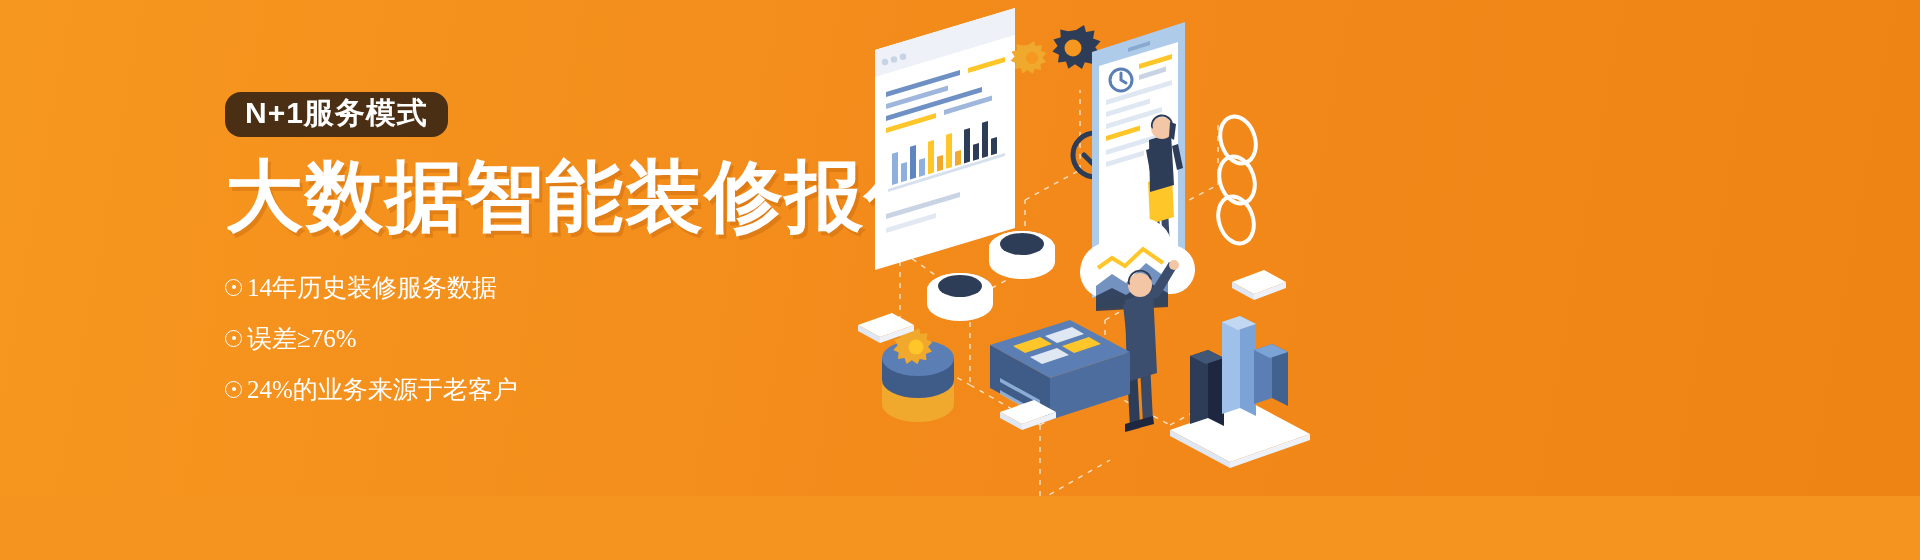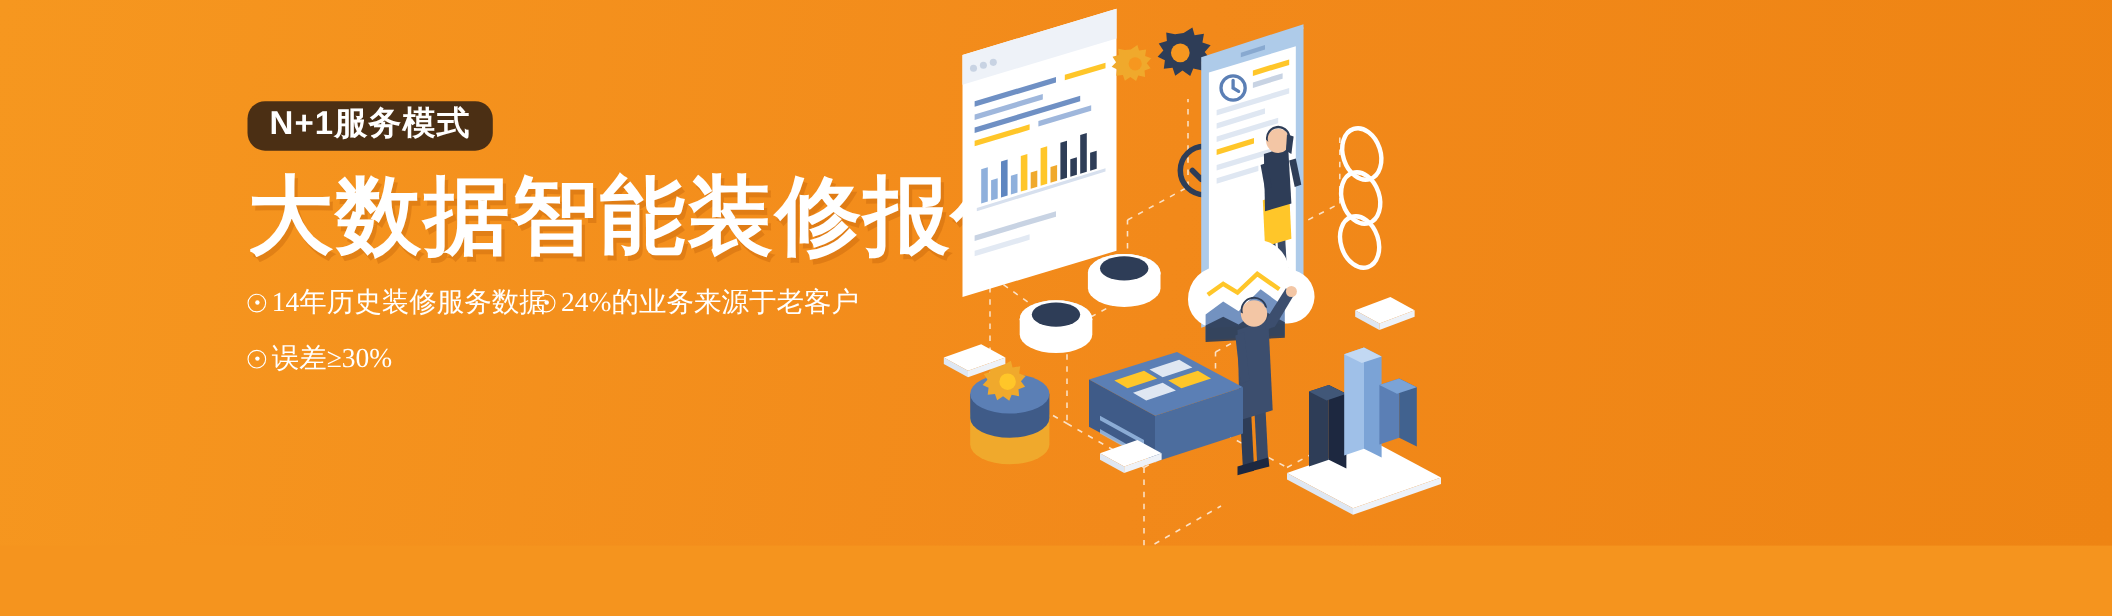--- a/index.html
+++ b/index.html
@@ -33,23 +33,24 @@
     color:#ffffff;
     font-size:78px;
     line-height:1.02;
     font-weight:700;
     letter-spacing:2px;
     font-family:"Liberation Sans", sans-serif;
     text-shadow:3px 4px 0 rgba(190,95,10,0.35);
     white-space:nowrap;
   }
   .bullets{
-    margin-top:26px;
+    margin-top:38px;
     display:flex;
     gap:0px;
+    flex-direction:column;
   }
   .bullet-col{
     display:flex;flex-direction:column;
   }
   .bullet-col.col-1{width:263px;}
   .bullet-col.col-2{width:320px;}
   .bullet{
     color:#ffffff;
     font-size:25px;
     line-height:1;
@@ -93,21 +94,21 @@
 
     <div class="bullets">
 
       <div class="bullet-col col-1">
         <div class="bullet">
           <span class="dot"></span>
           <span>14年历史装修服务数据</span>
         </div>
         <div class="bullet">
           <span class="dot"></span>
-          <span>误差≥30%</span>
+          <span>误差≥76%</span>
         </div>
       </div>
 
       <div class="bullet-col col-2">
         <div class="bullet">
           <span class="dot"></span>
           <span>24%的业务来源于老客户</span>
         </div>
       </div>
 

